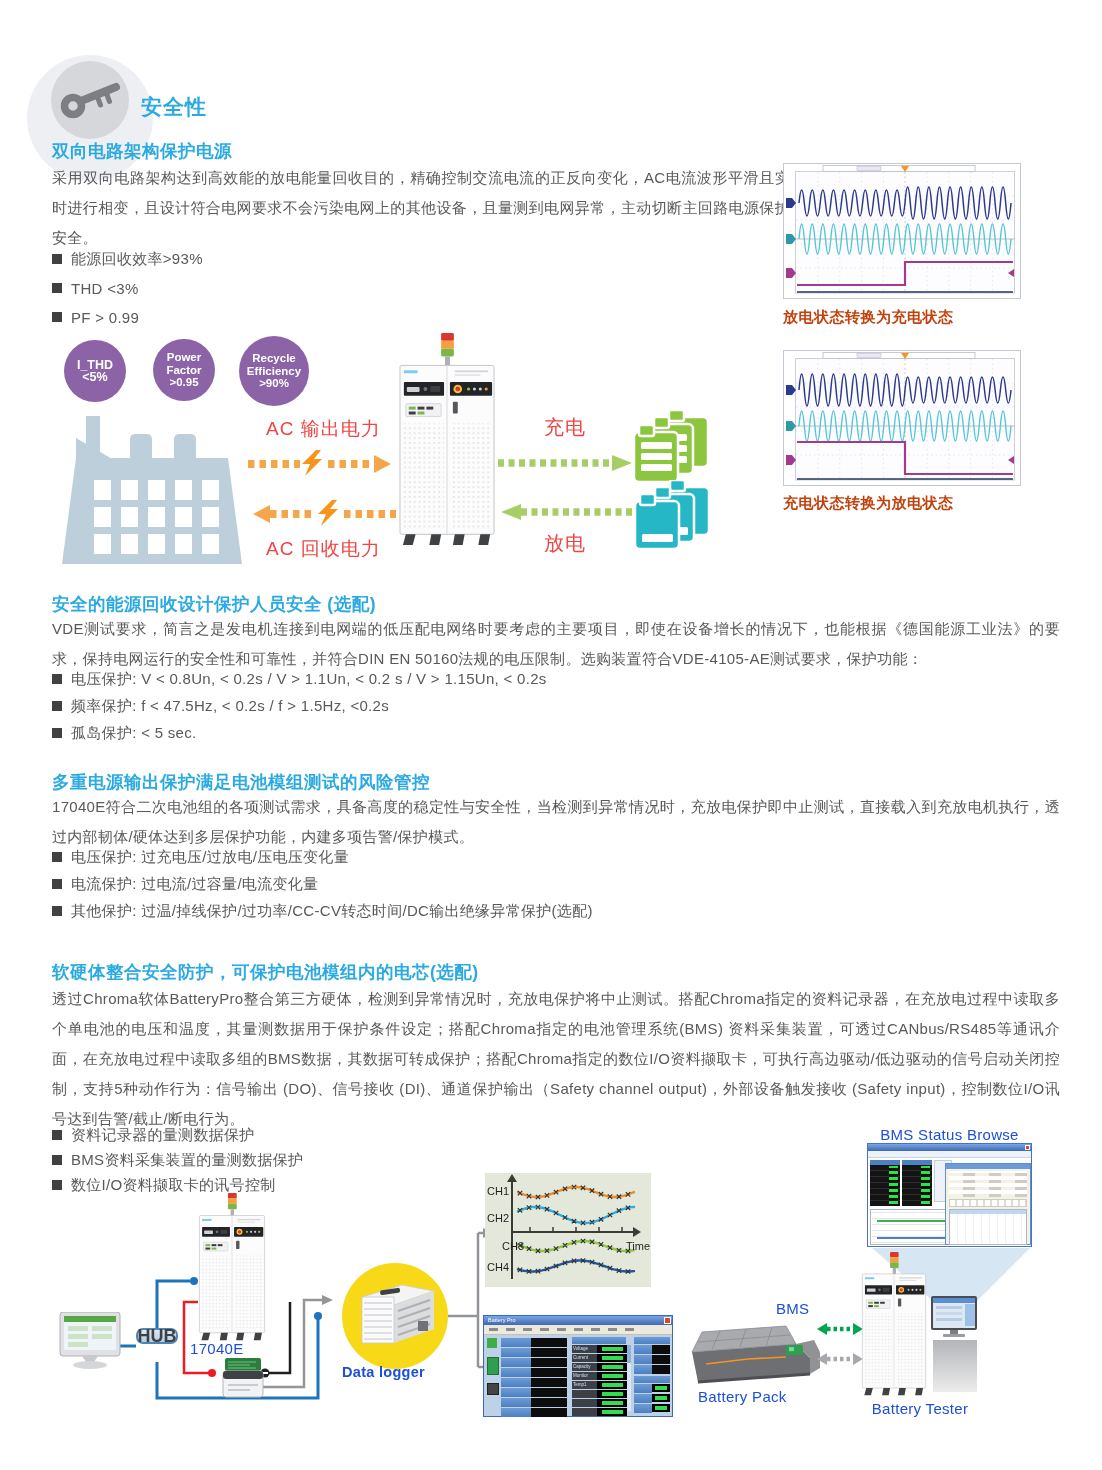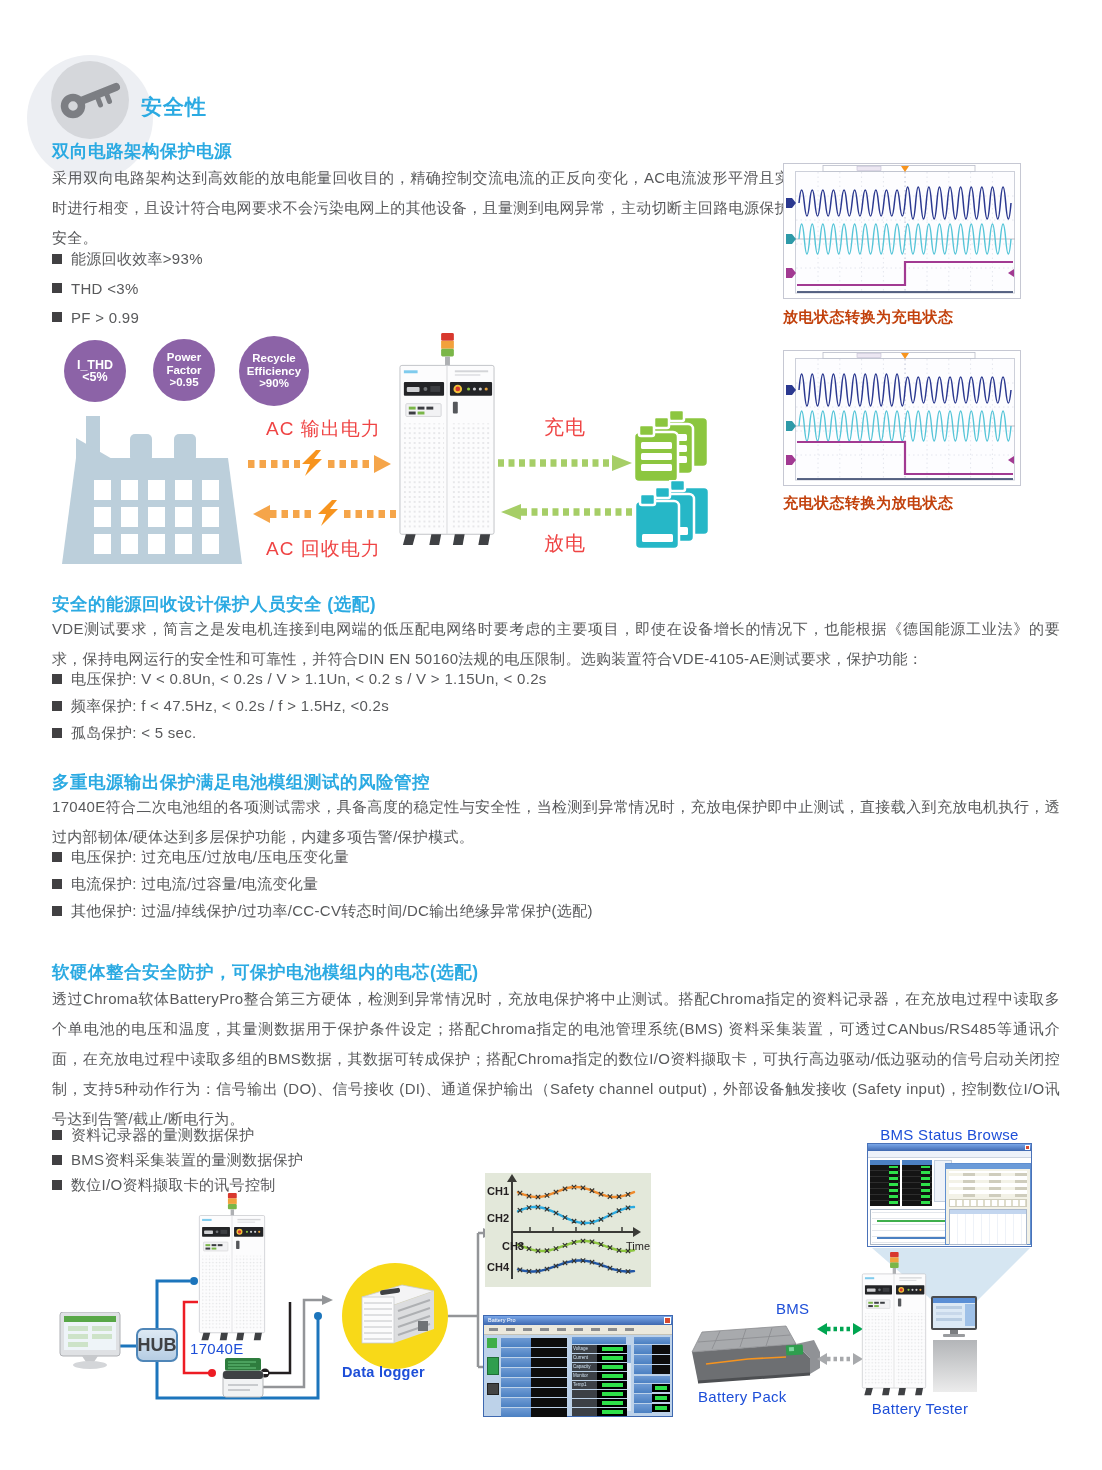--- a/index.html
+++ b/index.html
@@ -12,21 +12,21 @@
   .b{display:flex;align-items:center;font-size:15px;color:#58595b;height:18px;letter-spacing:0.3px}
   .sq{width:10px;height:10px;background:#414042;margin-right:9px;flex:0 0 auto}
   .cap{font-size:15px;color:#c2410c;font-weight:600;letter-spacing:0.5px}
   .lbl{font-size:14.5px;color:#1d4ed8;letter-spacing:0.3px}
   .biglbl{font-size:20px;color:#ef4444;letter-spacing:1px}
   .badge{border-radius:50%;background:#8c63a7;color:#fff;display:flex;align-items:center;justify-content:center;
          text-align:center;white-space:pre-line;font-size:11.5px;line-height:12.5px;font-weight:600}
   .gl{stroke:#e4e6ee;stroke-width:1;stroke-dasharray:1.5 3}
   .wnavy{fill:none;stroke:#2b3990;stroke-width:1.5}
   .wcyan{fill:none;stroke:#56c5d8;stroke-width:1.4}
-  .chlbl{font-size:11px;font-weight:700;color:#231f20}
+  .chlbl{font-size:11px;font-weight:400;color:#231f20}
   .win{border:1px solid #3e68b0;background:#bdd2e9;box-sizing:border-box}
   .tbar{height:9px;background:linear-gradient(#7aa7e8,#3e68b0);color:#fff;font-size:5.5px;line-height:9px;
         padding-left:4px;position:relative;overflow:hidden}
   .closebx{position:absolute;right:1px;top:1px;width:7px;height:7px;background:#d6492f;border:1px solid #fff;box-sizing:border-box}
   .menubar{height:9px;background:#ece9dd;border-bottom:1px solid #c5c2b5;
            background-image:repeating-linear-gradient(90deg,#8a8c8e 0 9px,transparent 9px 17px);
            background-size:80% 3px;background-position:5px 3px;background-repeat:no-repeat}
   .mrow{display:flex;margin-bottom:1px}
   .mlab{width:24px;height:8px;background:#3c4046;color:#cfe0f0;font-size:4.5px;line-height:8px;padding-left:1px;overflow:hidden}
   .mval{width:30px;height:8px;background:#000;display:flex;align-items:center;justify-content:center}
@@ -356,21 +356,21 @@
   <rect x="12" y="4" width="52" height="6" fill="#58a747"></rect>
   <rect x="16" y="14" width="20" height="5" fill="#cde3c8"></rect>
     <rect x="40" y="14" width="20" height="5" fill="#cde3c8"></rect>
   <rect x="16" y="22" width="20" height="5" fill="#cde3c8"></rect>
     <rect x="40" y="22" width="20" height="5" fill="#cde3c8"></rect>
   <rect x="16" y="30" width="20" height="5" fill="#cde3c8"></rect>
   <polygon points="30,44 46,44 42,50 34,50" fill="#c7c9cc"></polygon>
   <ellipse cx="38" cy="53" rx="17" ry="4" fill="#d4d6d9"></ellipse>
 </svg>
 
-<div class="abs" style="left:136px;top:1328px;width:42px;height:34px;border:2px solid #4f86b8;border-radius:7px;
+<div class="abs" style="left:136px;top:1328px;width:42px;height:16px;border:2px solid #4f86b8;border-radius:7px;
             background:linear-gradient(#dde9f4,#b6cde3);display:flex;align-items:center;justify-content:center;
             font-size:18px;font-weight:600;color:#3f4144;box-sizing:border-box">
   <span>HUB</span>
 </div>
 
 <div class="abs cabinet" style="left:198px;top:1193px;width:68px;height:150px"><svg width="100%" height="100%" viewBox="0 0 100 220" preserveAspectRatio="none">
   <defs>
         <pattern id="d1" width="5" height="5" patternUnits="userSpaceOnUse">
           <circle cx="2" cy="2" r="1.1" fill="#e2e3e5"></circle>
         </pattern>

